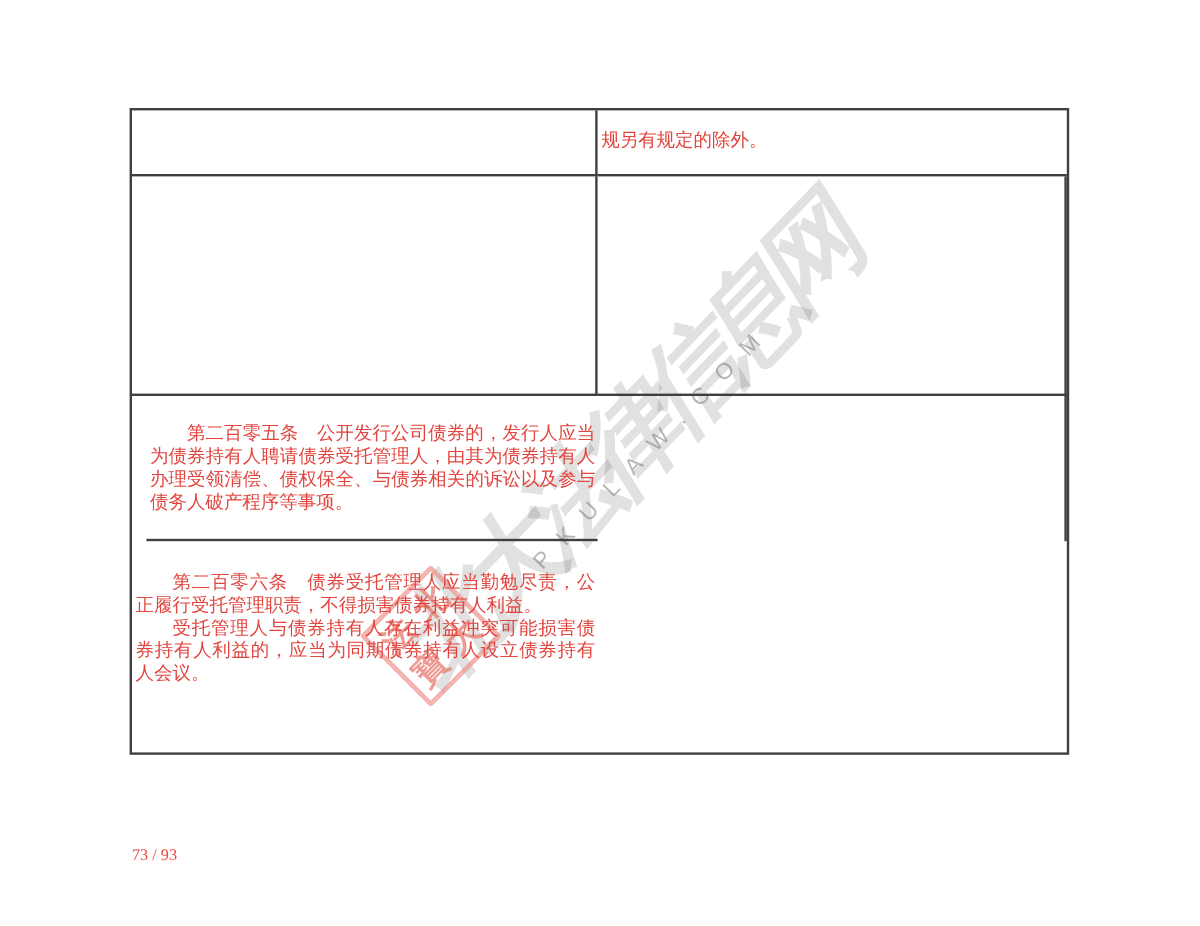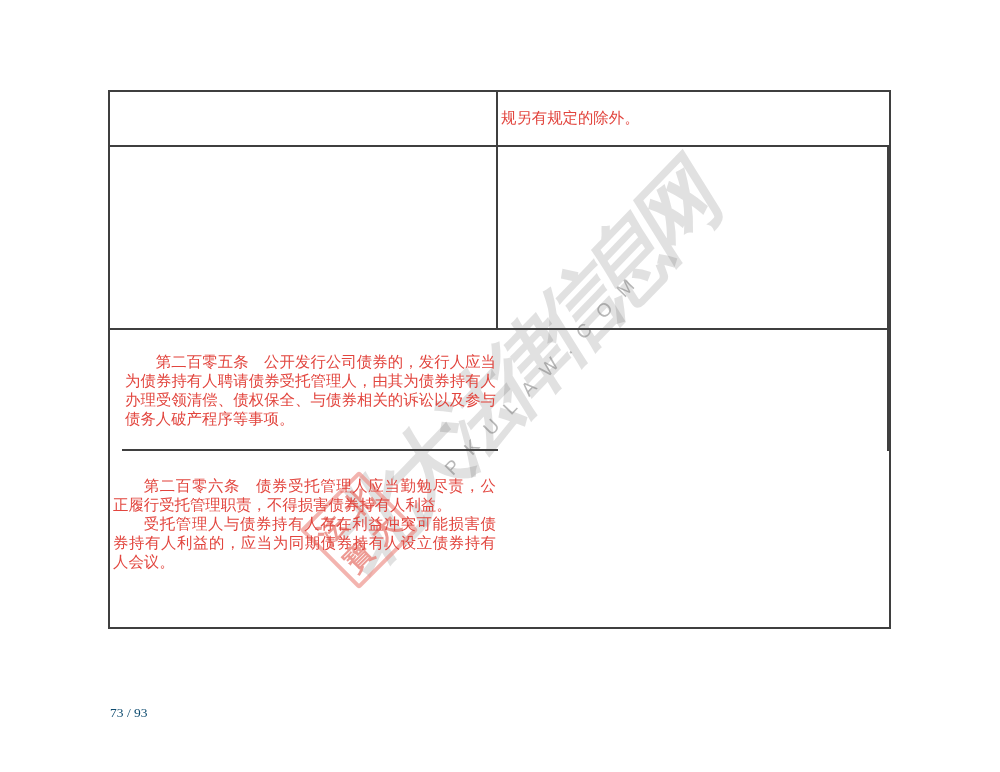--- a/index.html
+++ b/index.html
@@ -54,21 +54,21 @@
   }
   .cell.right p{margin:0;text-indent:2em;}
   .cell.right p.no-indent{text-indent:0;}
   .pt-r1{padding-top:16px;}
   .pt-r2{padding-top:29px;}
   .pt-r3{padding-top:22px;margin-left:12px;}
   .pt-r4{padding-top:25px;}
   
   .page-number{
     position:absolute;left:110px;top:705px;
-    font-family:"Liberation Serif",serif;font-size:13.5px;color:#0c4a6e;
+    font-family:"Liberation Serif",serif;font-size:13.5px;color:#ef4444;
     z-index:1;
   }
 </style>
 </head>
 <body>
 
 <div class="page">
 
   <div class="wm-layer">
     <div class="wm-cn">北大法律信息网</div>

